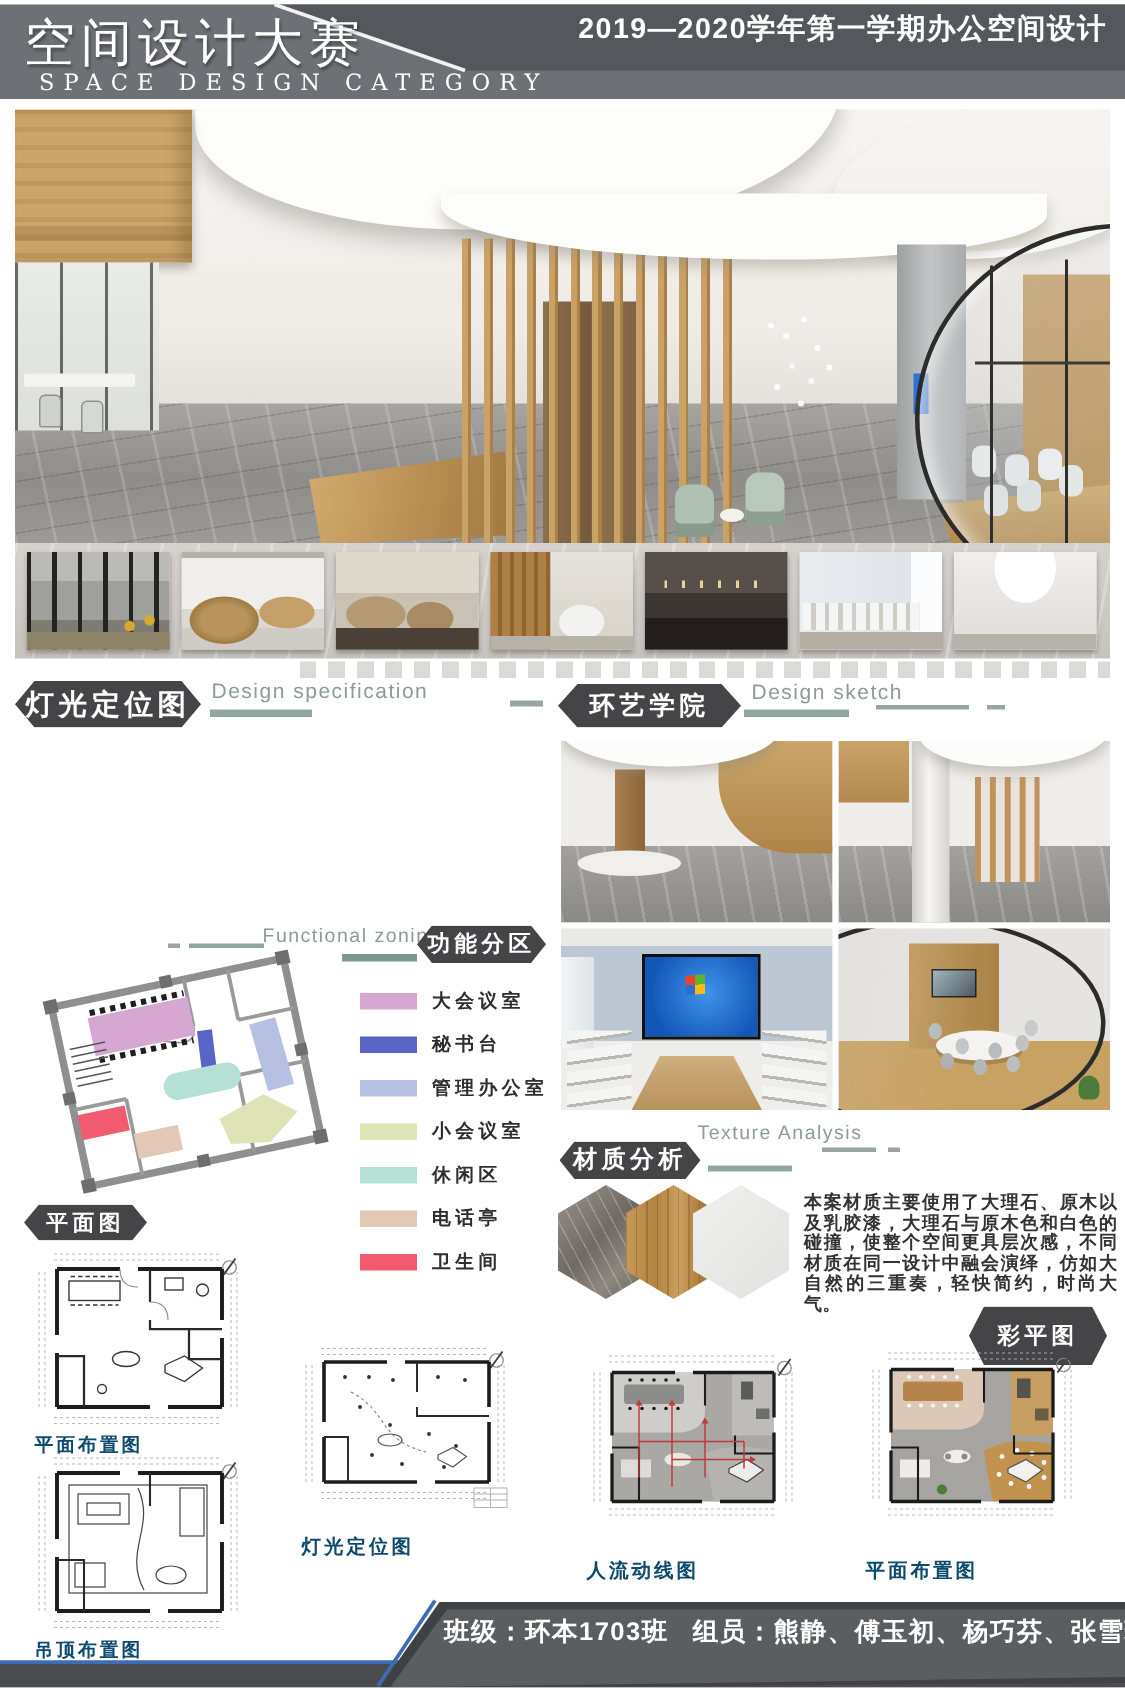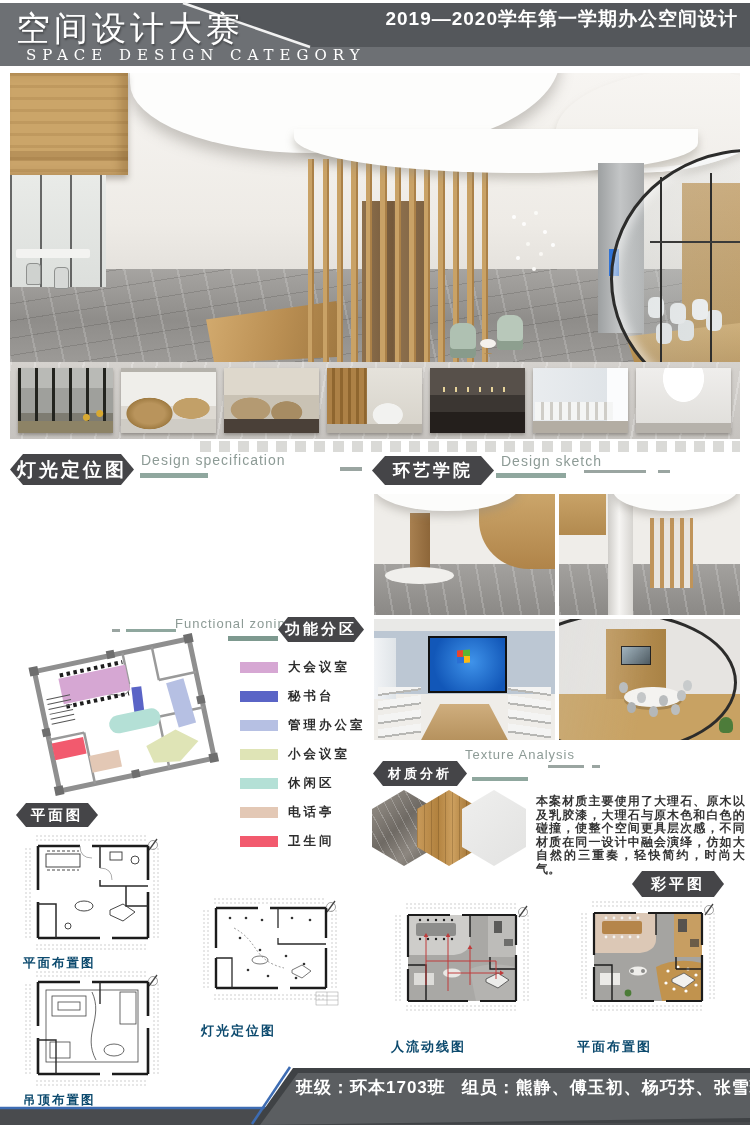--- a/index.html
+++ b/index.html
@@ -459,31 +459,31 @@
     <g stroke="#999" stroke-width="0.5" fill="none">
       <rect x="116" y="98" width="22" height="13"></rect>
         <path d="M116 102 H138 M116 106 H138 M127 98 V111"></path>
     </g>
     <ellipse cx="60" cy="66" rx="8" ry="4" stroke="#555" stroke-width="0.8" fill="none"></ellipse>
     <path d="M92 76 l10 -5 l9 6 l-9 7 l-10 -5 z" stroke="#555" stroke-width="0.8" fill="none"></path>
   </svg>
   <div class="caption" style="left:201px;top:1022px;width:140px;font-size:13px">灯光定位图</div>
 
   <div class="sec-en" style="left:465px;top:747px;font-size:13px">Texture Analysis</div>
-  <div class="hex hex-sm" style="left:373px;top:761px;width:94px;height:25px;font-size:13px">材质分析</div>
+  <div class="hex hex-sm" style="left:373px;top:761px;width:94px;height:25px;font-size:16px">材质分析</div>
   <div class="bar" style="left:472px;top:777px;width:56px;height:4px"></div>
   <div class="dash" style="left:548px;top:765px;width:36px;height:3px"></div>
   <div class="dash" style="left:592px;top:765px;width:8px;height:3px"></div>
 
   <div class="hexmat m-marble"></div>
   <div class="hexmat m-wood"></div>
   <div class="hexmat m-white"></div>
   <div class="abs texture-text">本案材质主要使用了大理石、原木以及乳胶漆，大理石与原木色和白色的碰撞，使整个空间更具层次感，不同材质在同一设计中融会演绎，仿如大自然的三重奏，轻快简约，时尚大气。</div>
 
-  <div class="hex hex-sm" style="left:632px;top:871px;width:92px;height:26px;font-size:15px">彩平图</div>
+  <div class="hex hex-sm" style="left:646px;top:871px;width:92px;height:39px;font-size:15px">彩平图</div>
 
   <svg class="abs" style="left:390px;top:899px" width="144" height="118" viewBox="0 0 144 118">
     <g stroke="#b0b0b0" stroke-width="0.6" stroke-dasharray="2 2" fill="none">
       <path d="M16 5 H128 M16 9 H128 M6 16 V102 M10 16 V102 M134 16 V102 M138 16 V102 M16 107 H128 M16 111 H128"></path>
     </g>
     <circle cx="133" cy="13" r="4.5" stroke="#888" fill="none" stroke-width="0.8"></circle>
     <path d="M129 18 L137 7" stroke="#444" stroke-width="1.3"></path>
     <rect x="18" y="16" width="108" height="86" fill="#a9a8a5"></rect>
     <path d="M18 16 H80 V42 Q80 54 64 56 L18 56 Z" fill="#cecdca"></path>
     <rect x="98" y="16" width="28" height="42" fill="#bdbcb9"></rect>

